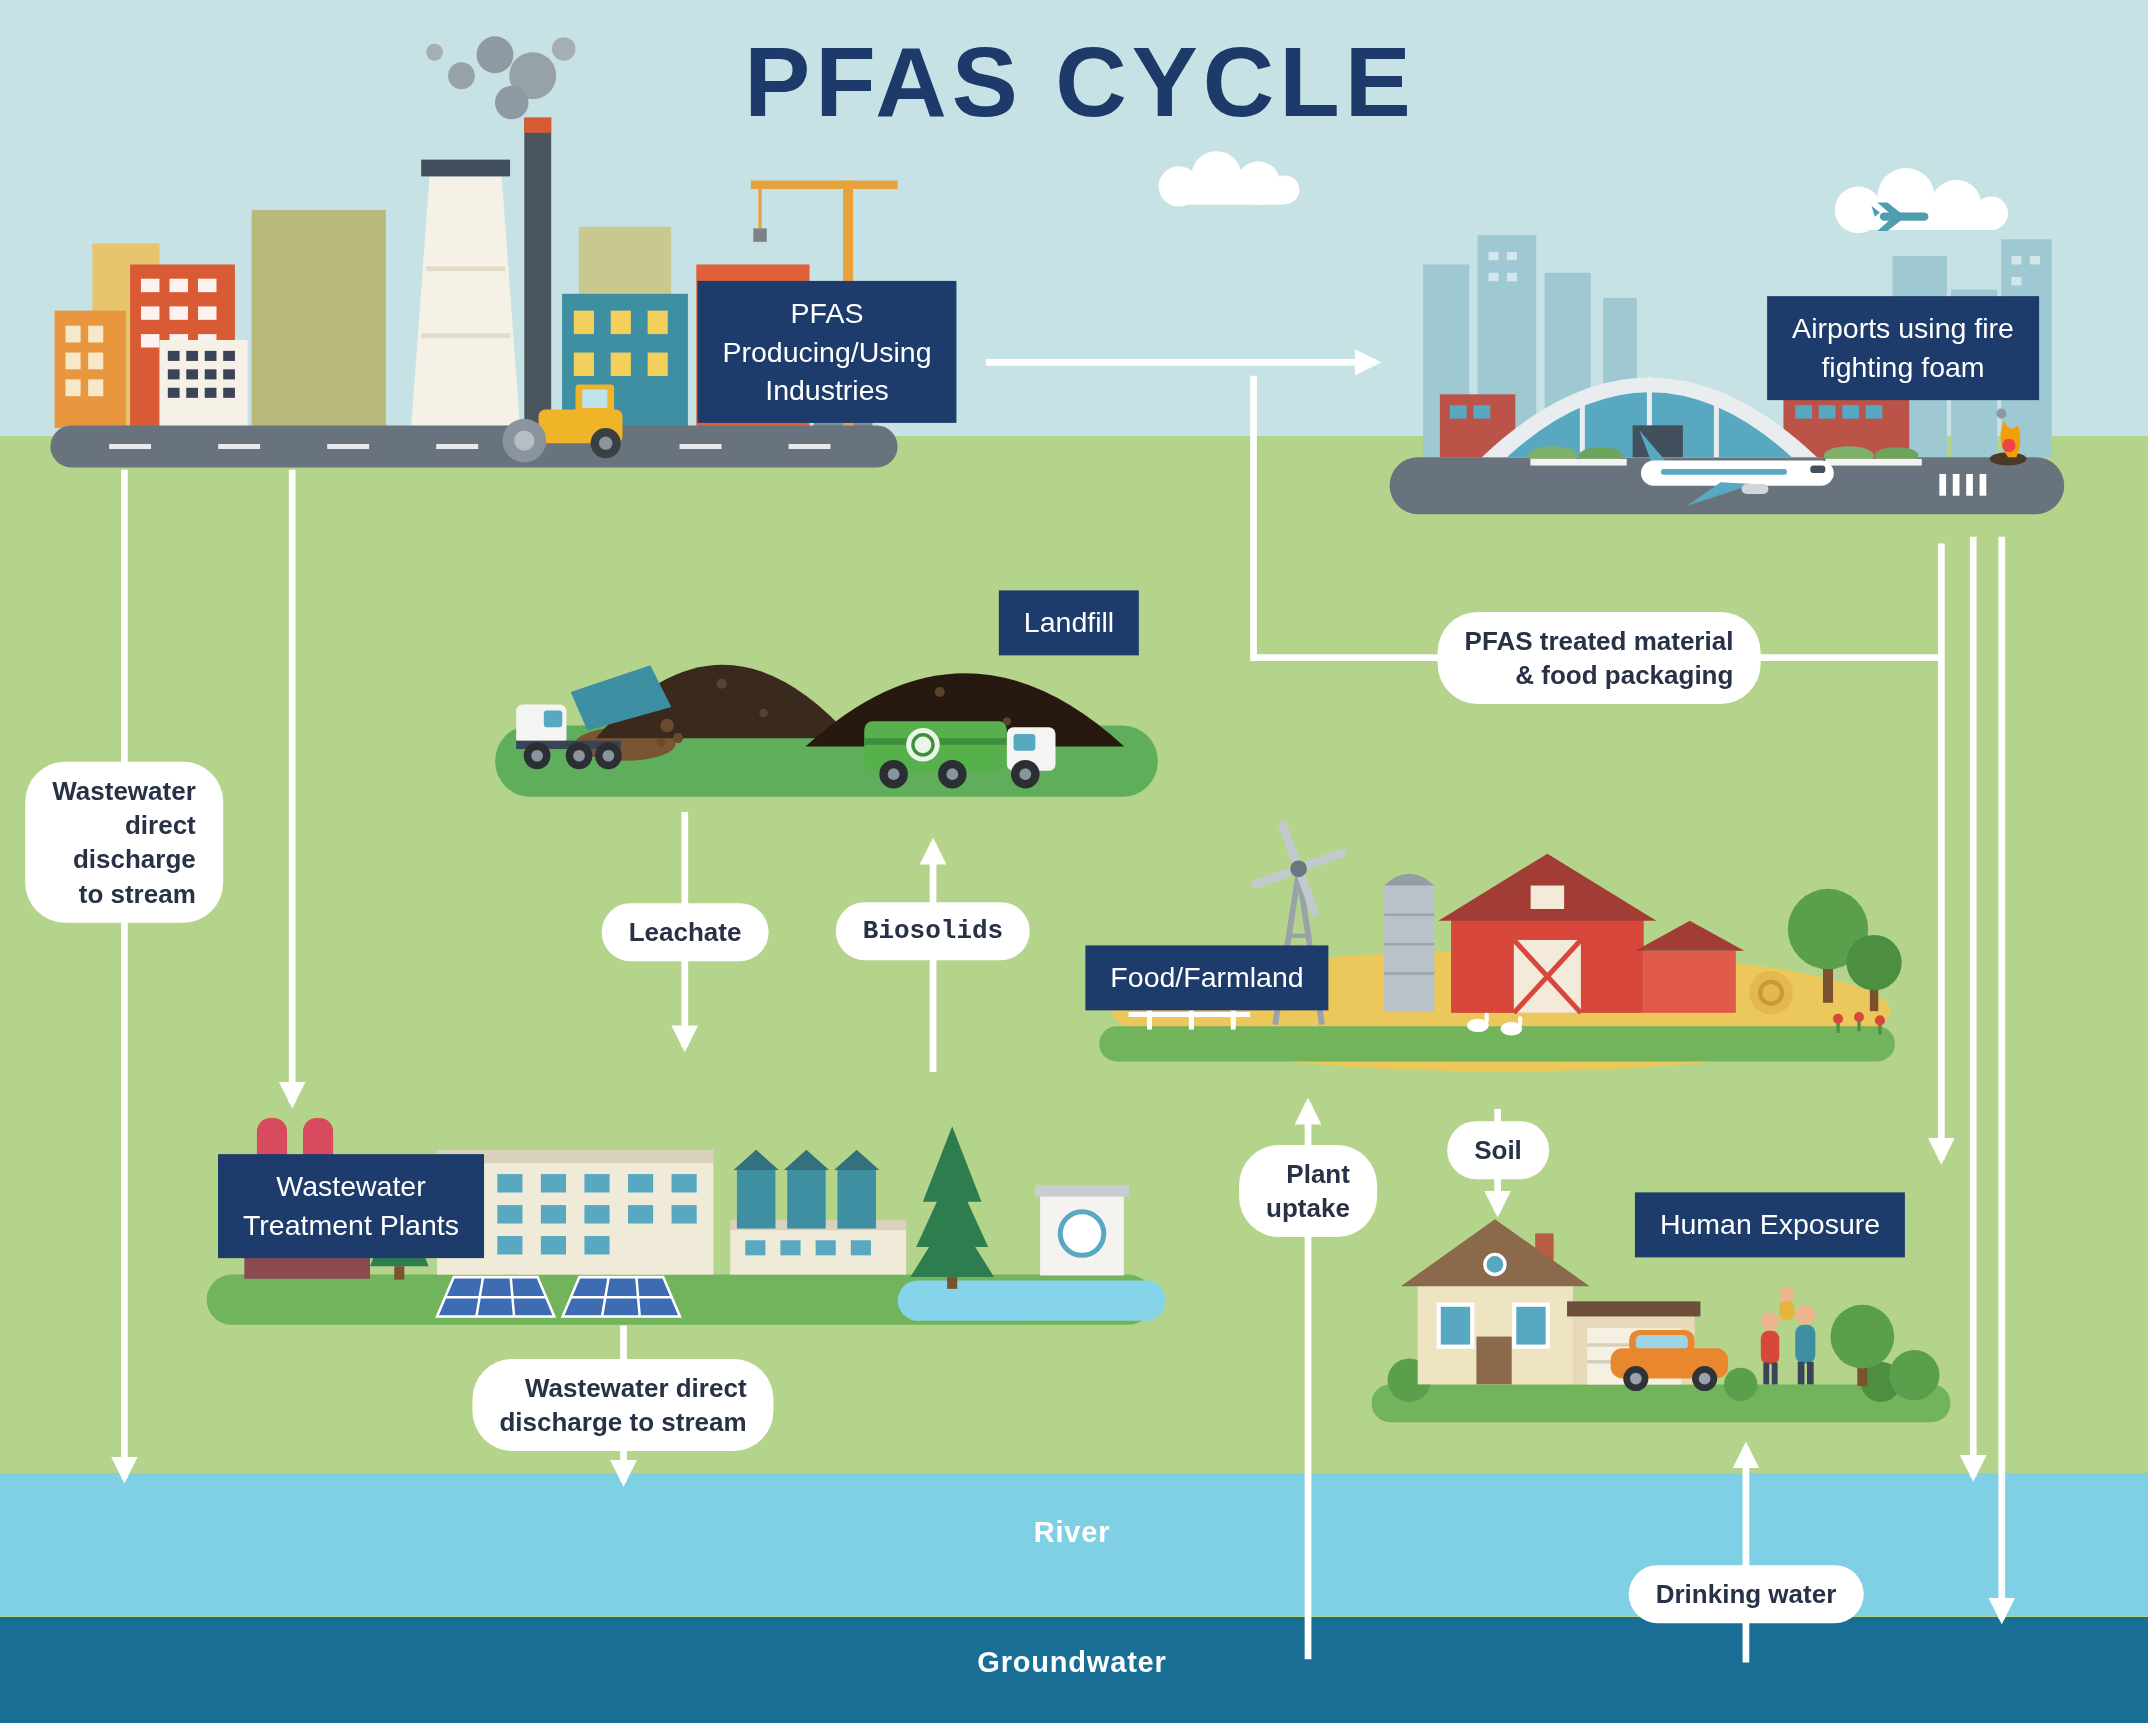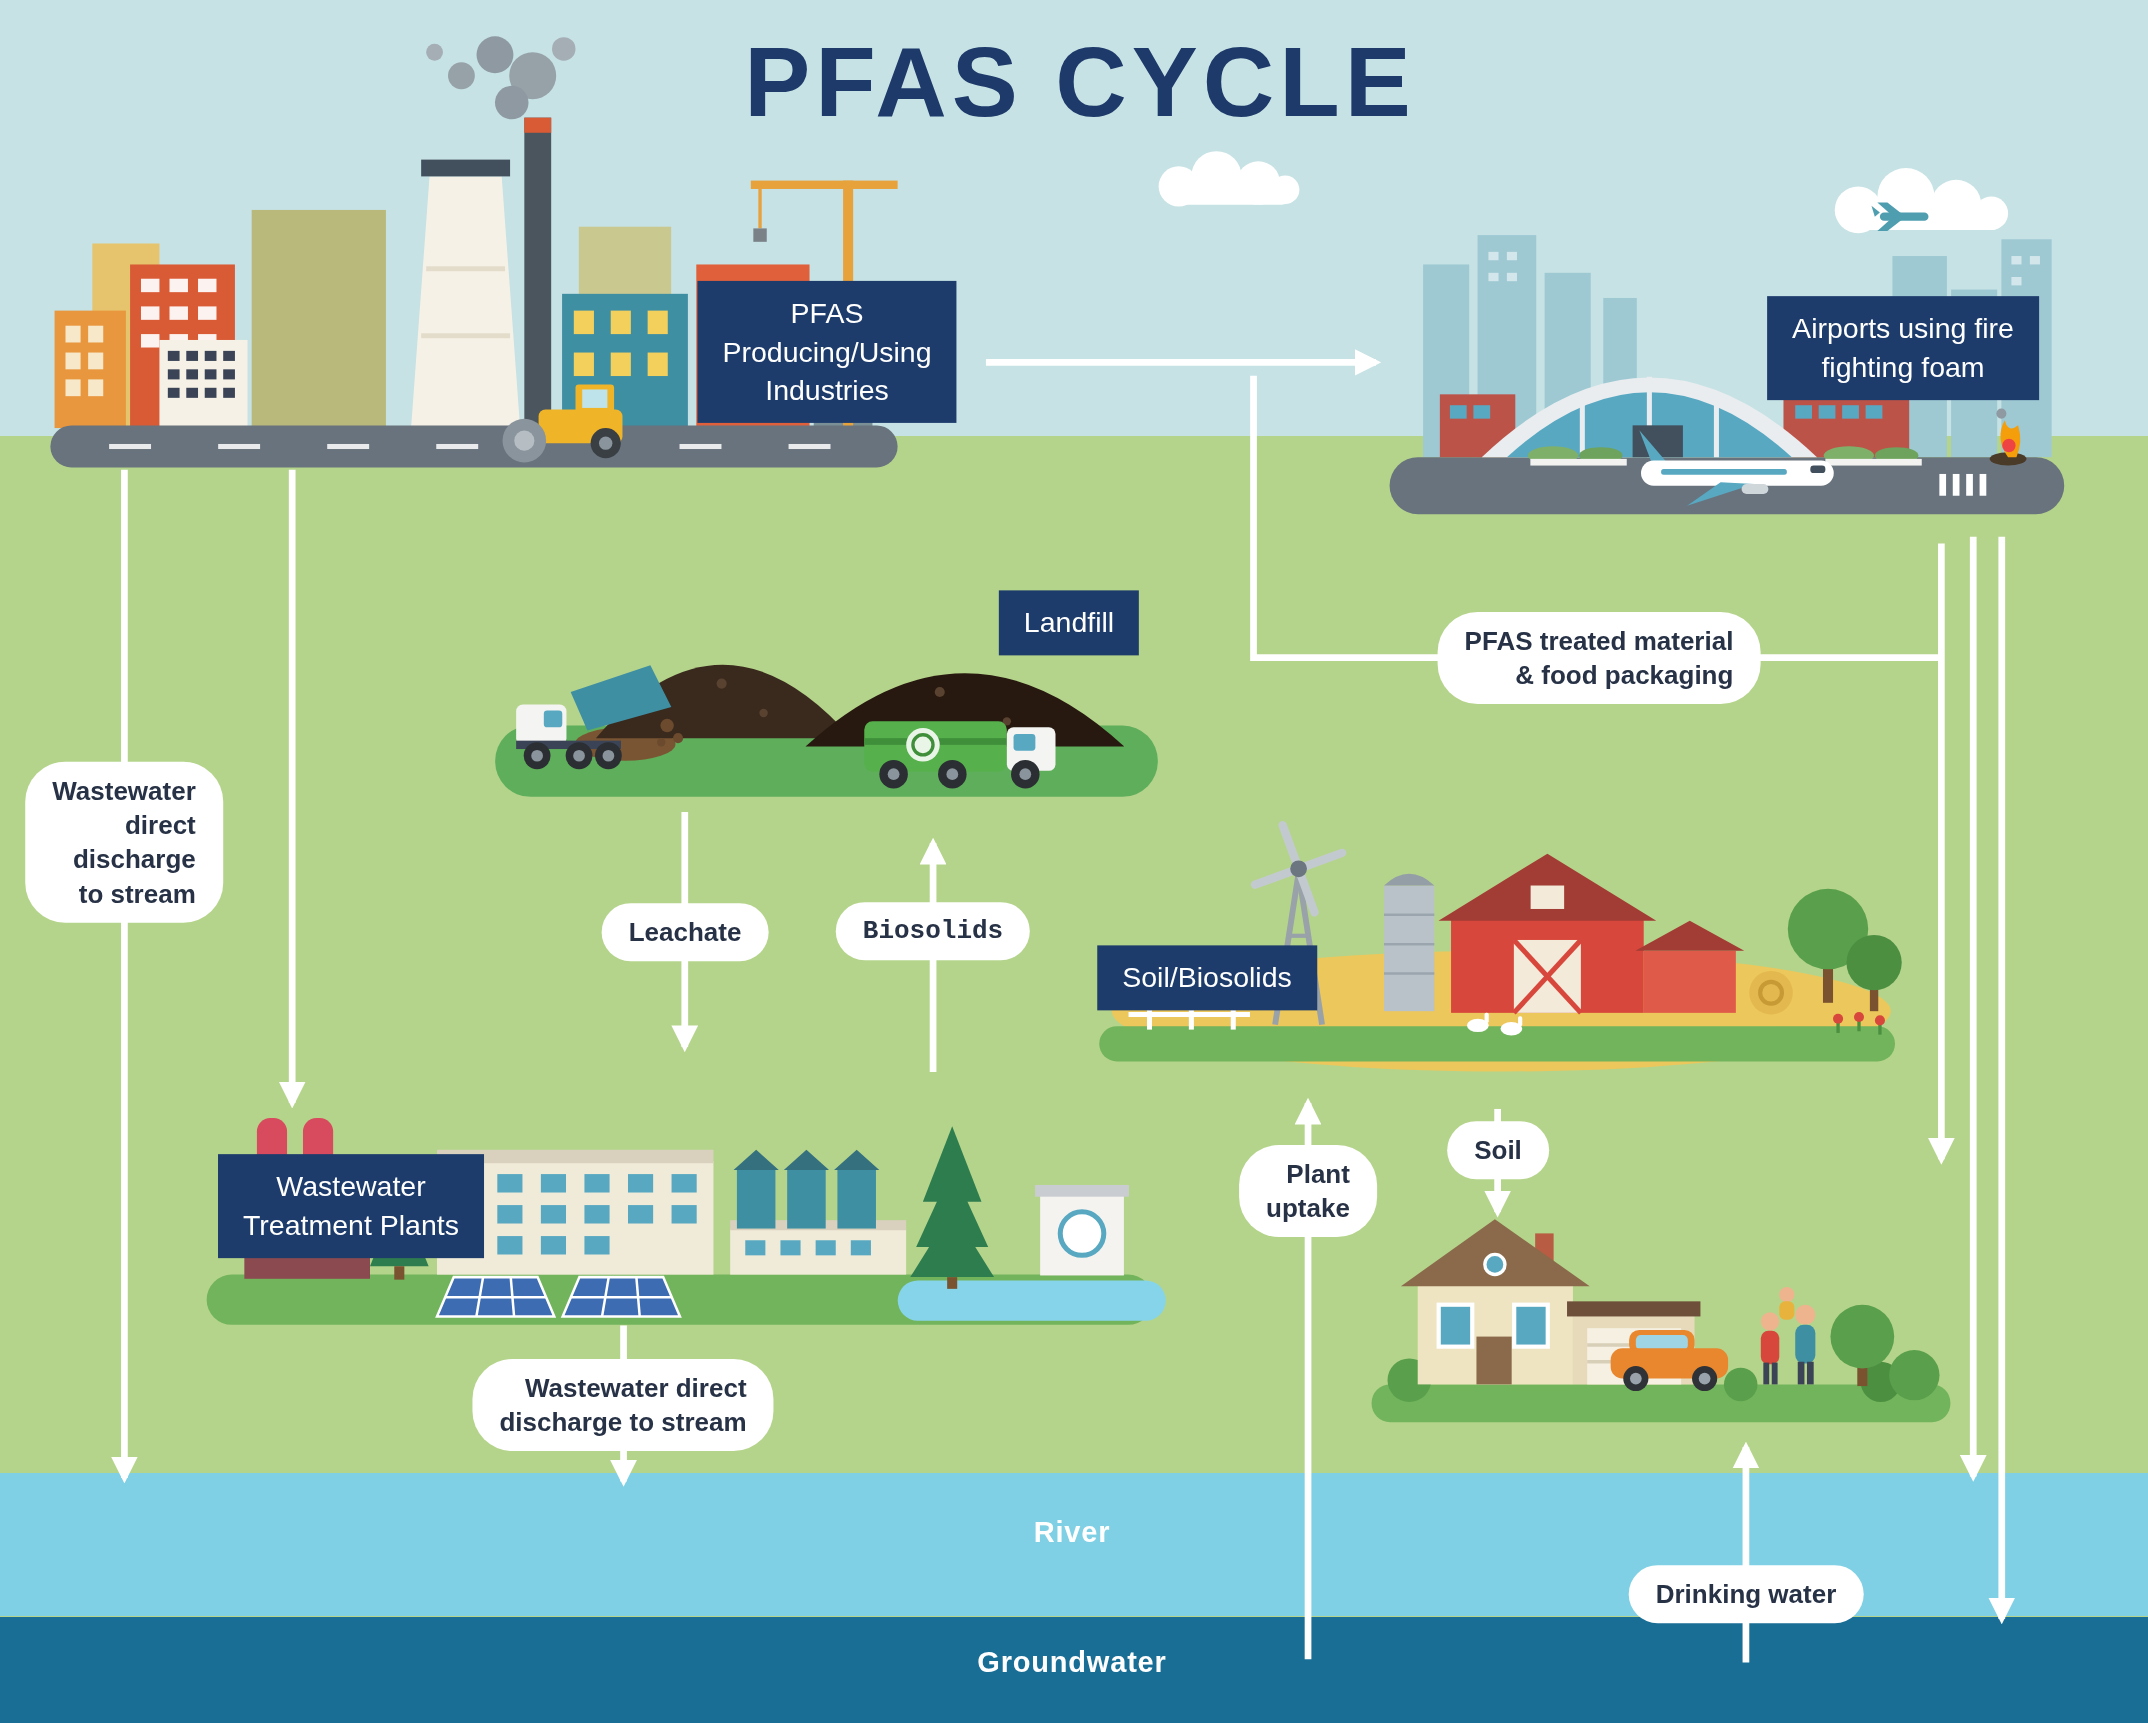--- a/index.html
+++ b/index.html
@@ -503,22 +503,23 @@
       <path d="M743,1580 V1766" marker-end="url(#ah)"></path>
       <path d="M1559,1978 V1315" marker-end="url(#ah)"></path>
       <path d="M1785,1322 V1445" marker-end="url(#ah)"></path>
       <path d="M2081,1982 V1725" marker-end="url(#ah)"></path>
     </g>
   </svg>
 
   <div class="navy-label" style="left:827px; top:352px;">PFAS<br>Producing/Using<br>Industries</div>
   <div class="navy-label" style="left:1903px; top:348px;">Airports using fire<br>fighting foam</div>
   <div class="navy-label" style="left:1069px; top:623px;">Landfill</div>
-  <div class="navy-label" style="left:1207px; top:978px;">Soil/Biosolids</div>
+  <div class="navy-label" style="left:1207px; top:978px;">Food/Farmland</div>
   <div class="navy-label" style="left:351px; top:1206px;">Wastewater<br>Treatment Plants</div>
+  <div class="navy-label" style="left:1770px; top:1225px;">Human Exposure</div>
 
   <div class="pill" style="left:124px; top:842px;">Wastewater<br>direct<br>discharge<br>to stream</div>
   <div class="pill" style="left:1599px; top:658px;">PFAS treated material<br>&amp; food packaging</div>
   <div class="pill" style="left:685px; top:932px;">Leachate</div>
   <div class="pill" style="left:933px; top:931px;font-family:Liberation Mono, monospace;">Biosolids</div>
   <div class="pill" style="left:1308px; top:1191px;">Plant<br>uptake</div>
   <div class="pill" style="left:1498px; top:1150px;">Soil</div>
   <div class="pill" style="left:623px; top:1405px;">Wastewater direct<br>discharge to stream</div>
   <div class="pill" style="left:1746px; top:1594px;">Drinking water</div>
 

